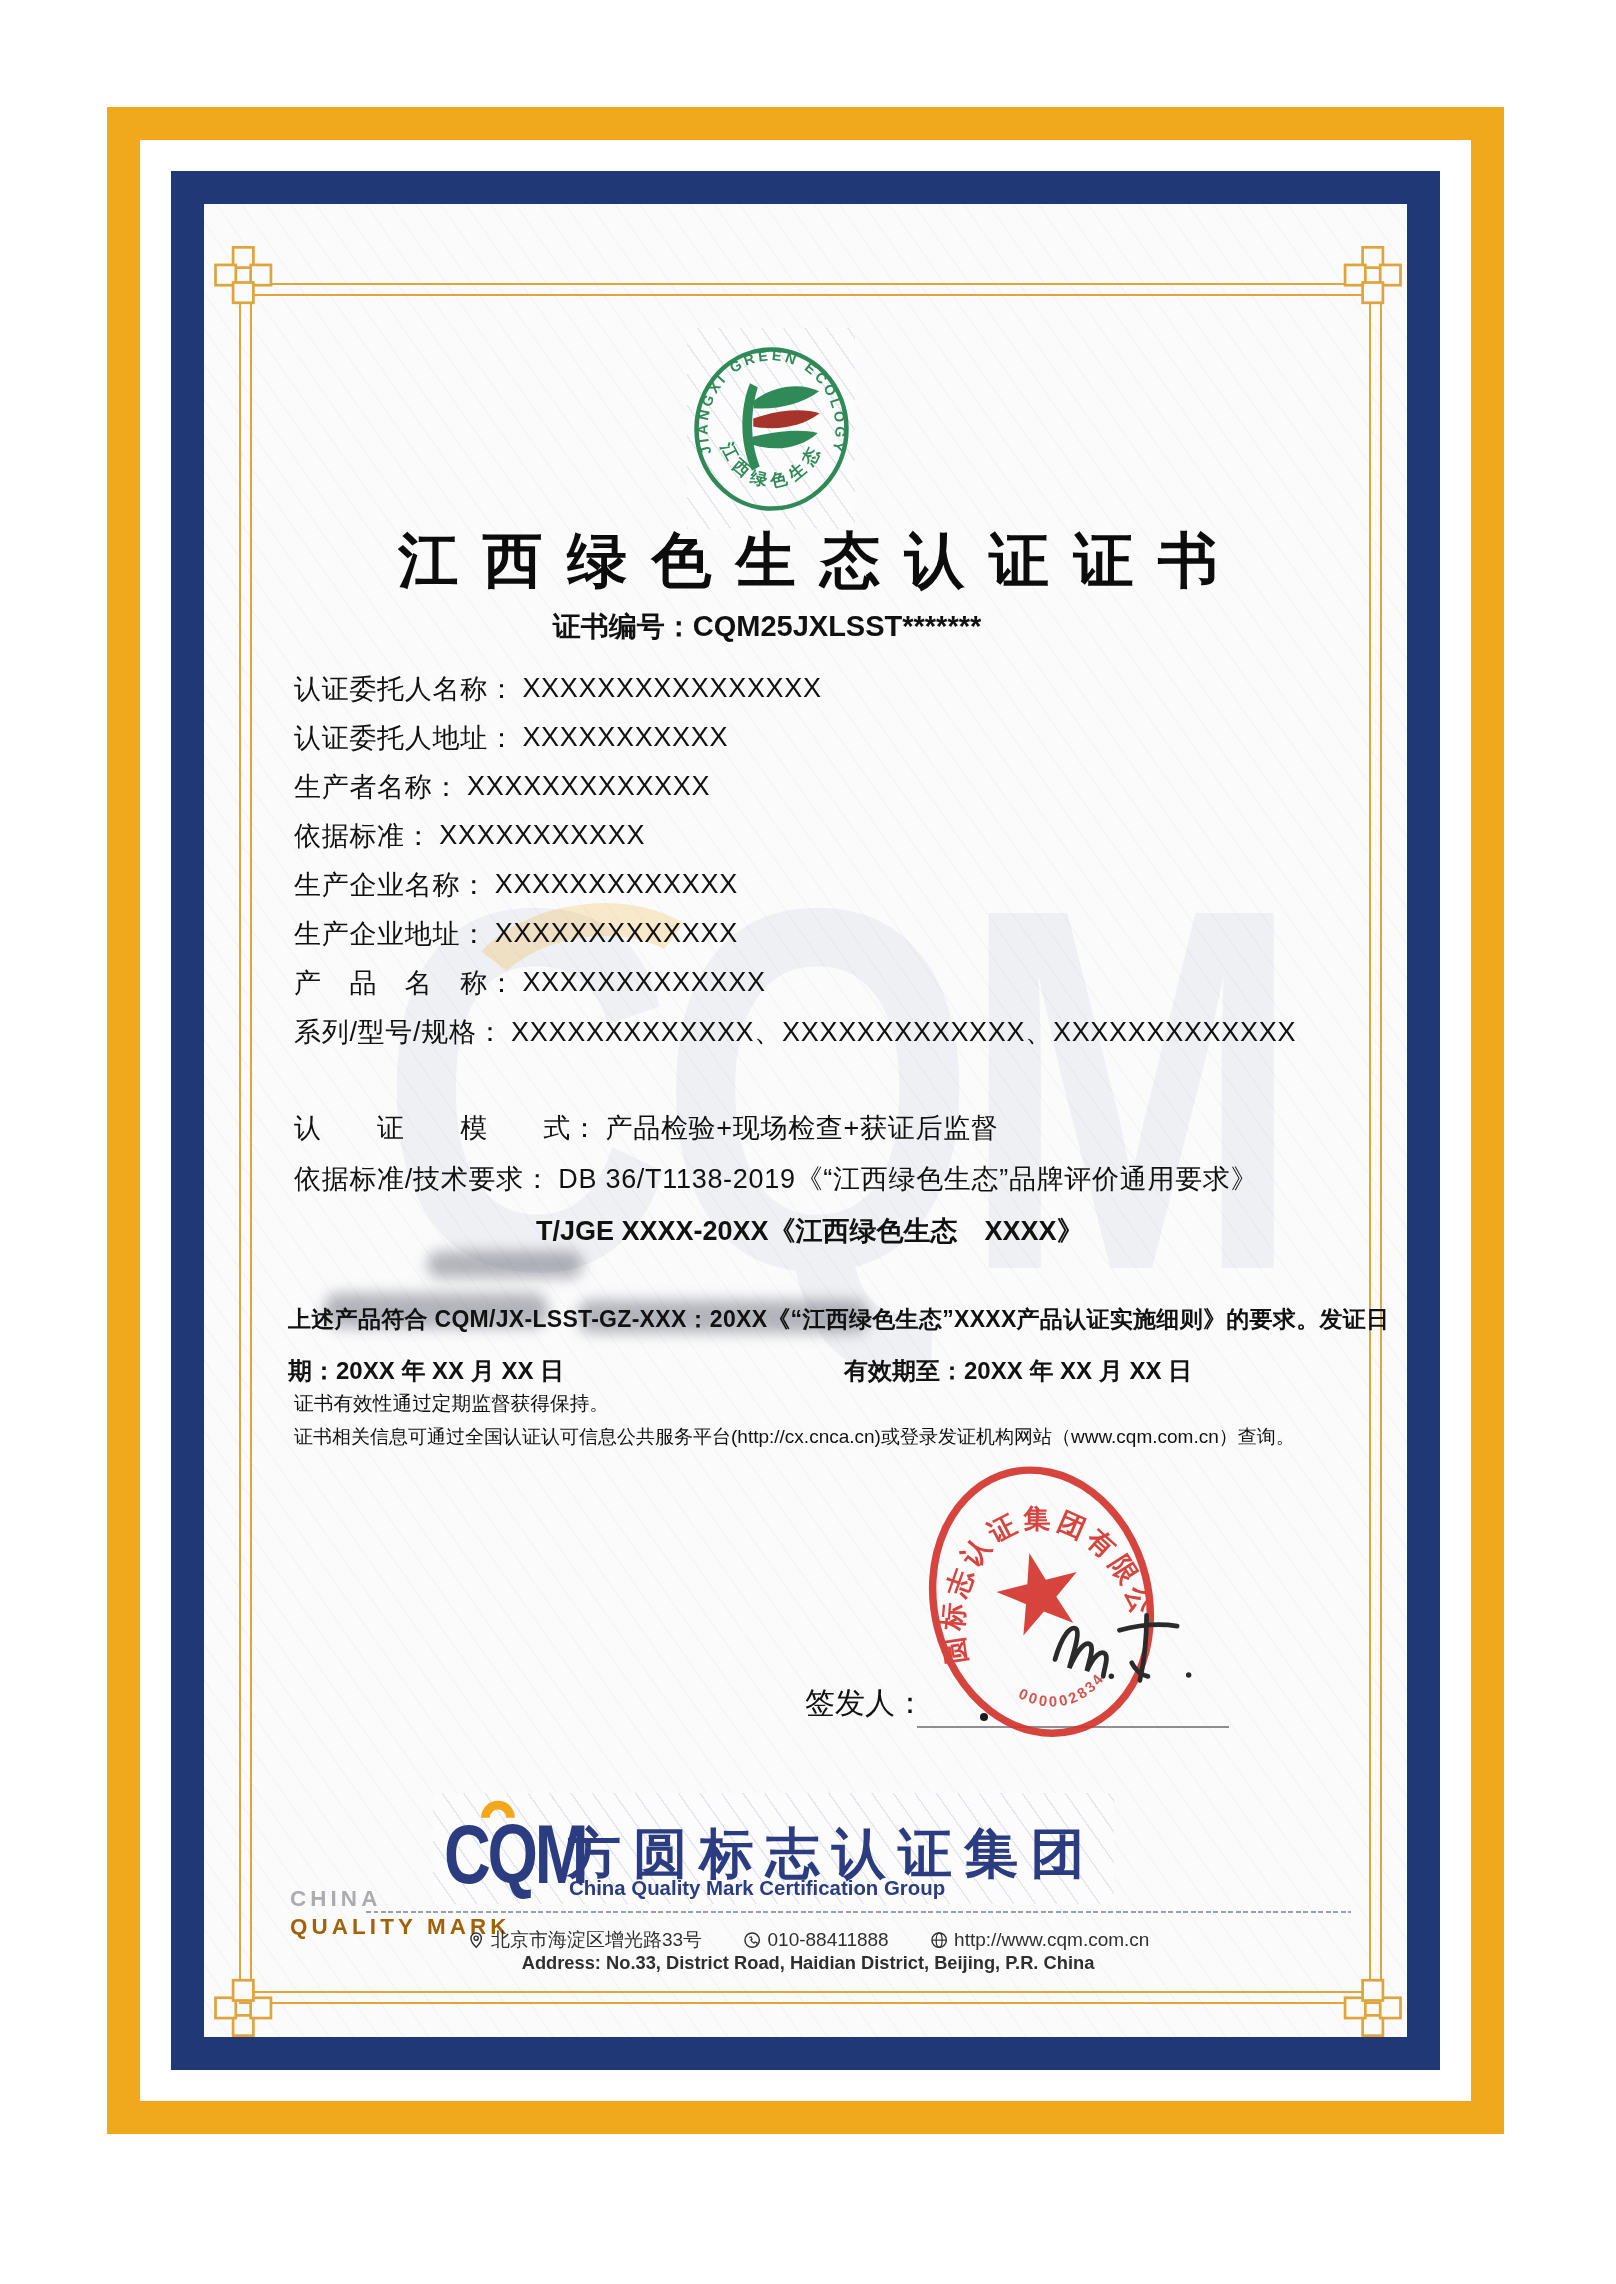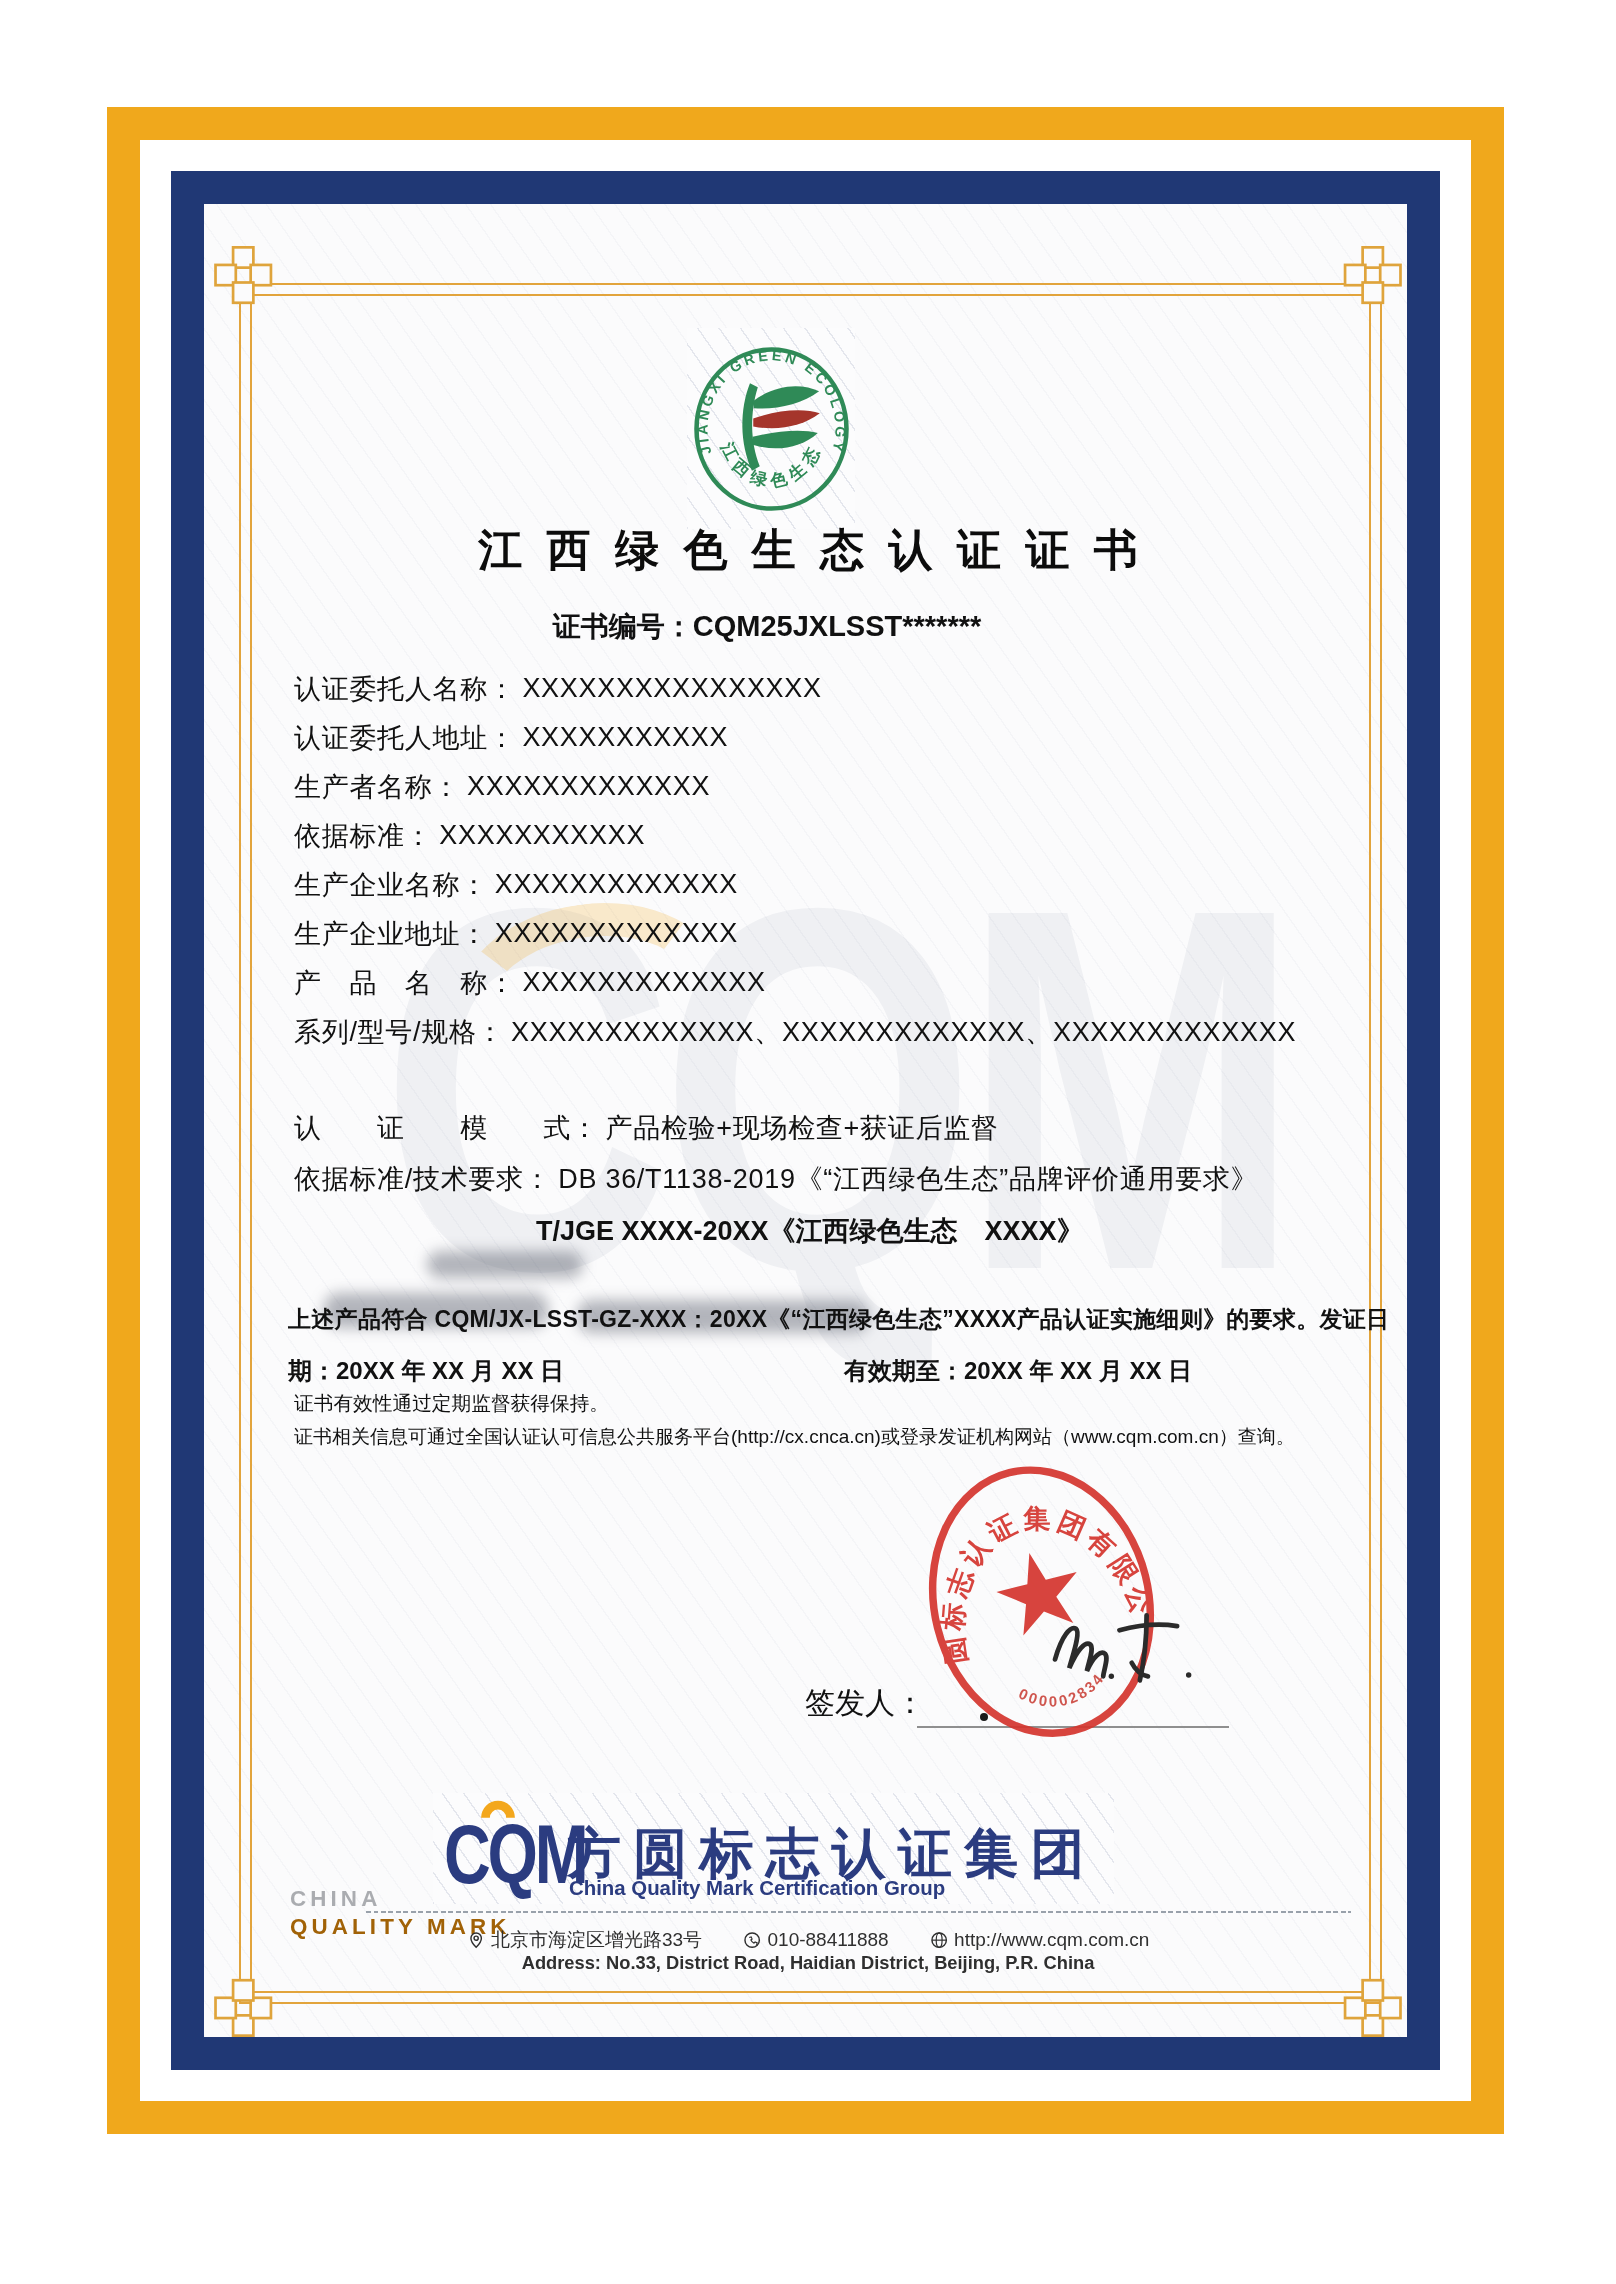--- a/index.html
+++ b/index.html
@@ -34,21 +34,21 @@
           border:33px solid transparent;border-top-color:rgba(243,167,30,0.22);
           transform:rotate(-8deg);z-index:1;}
   .smudge{position:absolute;background:rgba(70,75,90,0.40);filter:blur(6.8px);border-radius:15px;z-index:1;}
   .sm1{left:427px;top:1251px;width:156px;height:27px;}
   .sm2{left:324px;top:1293px;width:224px;height:35px;}
   .sm3{left:577px;top:1300px;width:292px;height:33px;}
 
   
   .logo-block{position:absolute;left:687px;top:328px;width:168px;height:201px;z-index:2;
               display:flex;align-items:center;justify-content:center;}
-  .title{position:absolute;left:0;right:0;top:521px;text-align:center;font-size:44px;font-weight:900;
+  .title{position:absolute;left:0;right:0;top:521px;text-align:center;font-size:60px;font-weight:900;
          letter-spacing:24.4px;padding-left:24.4px;color:#0c0c0c;z-index:2;}
   .certno{position:absolute;left:0;right:0;top:608px;text-align:center;z-index:2;transform:translateX(-41px);}
   .certno .lab{font-size:28px;font-weight:600;}
   .certno .val{font-size:29px;font-weight:700;letter-spacing:0px;}
 
   
   .fields{position:absolute;left:294px;top:664px;z-index:2;}
   .frow{height:49px;display:flex;align-items:center;font-size:27px;font-weight:400;white-space:nowrap;}
   .frow .flabel{letter-spacing:0.7px;}
   .frow .fvalue{margin-left:6.8px;letter-spacing:0.7px;}

